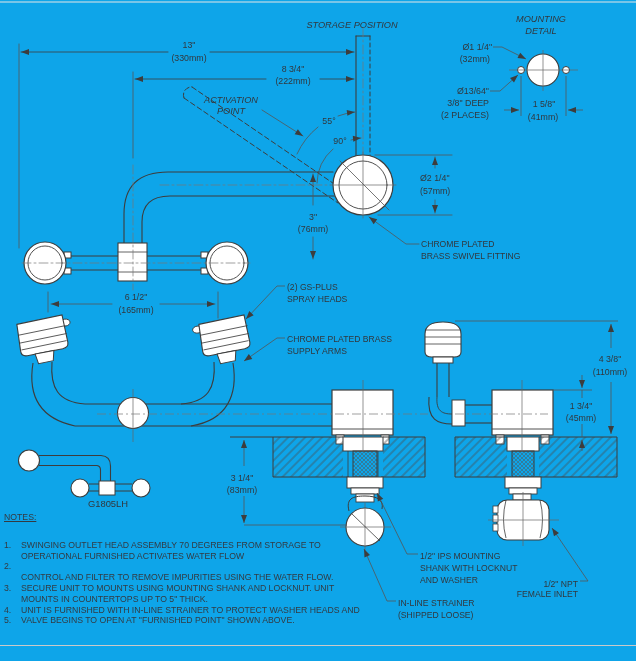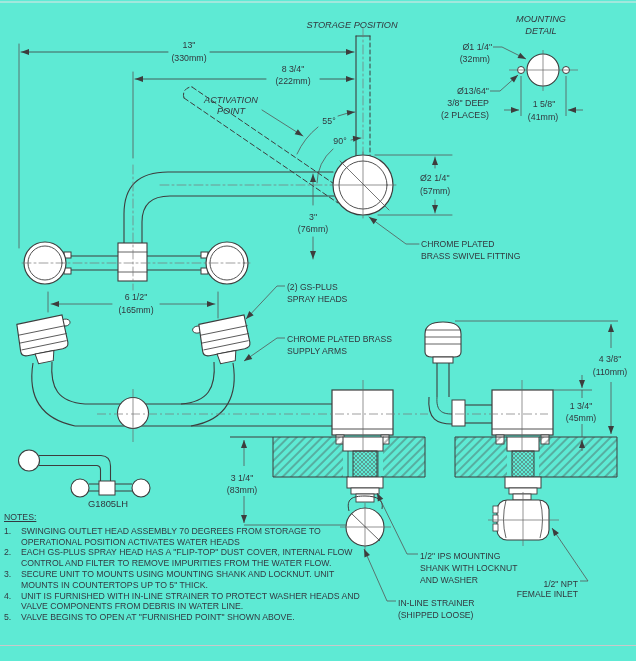--- a/index.html
+++ b/index.html
@@ -1,28 +1,28 @@
 <!DOCTYPE html>
 <html><head>
 <meta charset="utf-8">
 <style>
   html,body{margin:0;padding:0;background:#ffffff;}
-  #page{position:relative;width:636px;height:661px;background:#5eead4;overflow:hidden;
+  #page{position:relative;width:636px;height:661px;background:#0ea5e9;overflow:hidden;
         font-family:"Liberation Sans",sans-serif;}
   svg{position:absolute;left:0;top:0;}
   svg text{fill:#32373d;}
   .t   {font-size:8.6px;}
   .dim {font-size:8.8px;}
   .ti  {font-size:9.2px;font-style:italic;}
   .model{font-size:9.4px;}
   .mid {text-anchor:middle;}
   .end {text-anchor:end;}
   #notes{position:absolute;left:4px;top:512px;width:380px;color:#333a42;
          font-size:8.7px;line-height:10.8px;white-space:nowrap;}
-  #notes .title{text-decoration:underline;margin-bottom:3px;}
+  #notes .title{text-decoration:underline;margin-bottom:17px;}
   .note-row{display:flex;}
   .note-num{width:17px;flex:0 0 17px;}
 </style>
 </head>
 <body>
 
 <div id="page">
 <svg width="636" height="661" viewBox="0 0 636 661">
   <defs>
     <marker id="arr" markerUnits="userSpaceOnUse" markerWidth="9" markerHeight="7" refX="8.5" refY="3.5" orient="auto">
@@ -389,44 +389,39 @@
 </svg>
 
 <div id="notes">
   <div class="title">NOTES:</div>
   <div class="note-row">
         <span class="note-num">1.</span>
         <span>SWINGING OUTLET HEAD ASSEMBLY 70 DEGREES FROM STORAGE TO</span>
       </div>
   <div class="note-row">
         <span class="note-num"></span>
-        <span>OPERATIONAL POSITION ACTIVATES WATER HEADS</span>
+        <span>OPERATIONAL FURNISHED ACTIVATES WATER FLOW</span>
       </div>
   <div class="note-row">
         <span class="note-num">2.</span>
-        <span>EACH GS-PLUS SPRAY HEAD HAS A "FLIP-TOP" DUST COVER, INTERNAL FLOW</span>
       </div>
   <div class="note-row">
         <span class="note-num"></span>
-        <span>CONTROL AND FILTER TO REMOVE IMPURITIES FROM THE WATER FLOW.</span>
+        <span>CONTROL AND FILTER TO REMOVE IMPURITIES USING THE WATER FLOW.</span>
       </div>
   <div class="note-row">
         <span class="note-num">3.</span>
         <span>SECURE UNIT TO MOUNTS USING MOUNTING SHANK AND LOCKNUT. UNIT</span>
       </div>
   <div class="note-row">
         <span class="note-num"></span>
         <span>MOUNTS IN COUNTERTOPS UP TO 5" THICK.</span>
       </div>
   <div class="note-row">
         <span class="note-num">4.</span>
         <span>UNIT IS FURNISHED WITH IN-LINE STRAINER TO PROTECT WASHER HEADS AND</span>
       </div>
   <div class="note-row">
-        <span class="note-num"></span>
-        <span>VALVE COMPONENTS FROM DEBRIS IN WATER LINE.</span>
-      </div>
-  <div class="note-row">
         <span class="note-num">5.</span>
         <span>VALVE BEGINS TO OPEN AT "FURNISHED POINT" SHOWN ABOVE.</span>
       </div>
 </div>
 </div>
 
 </body></html>

